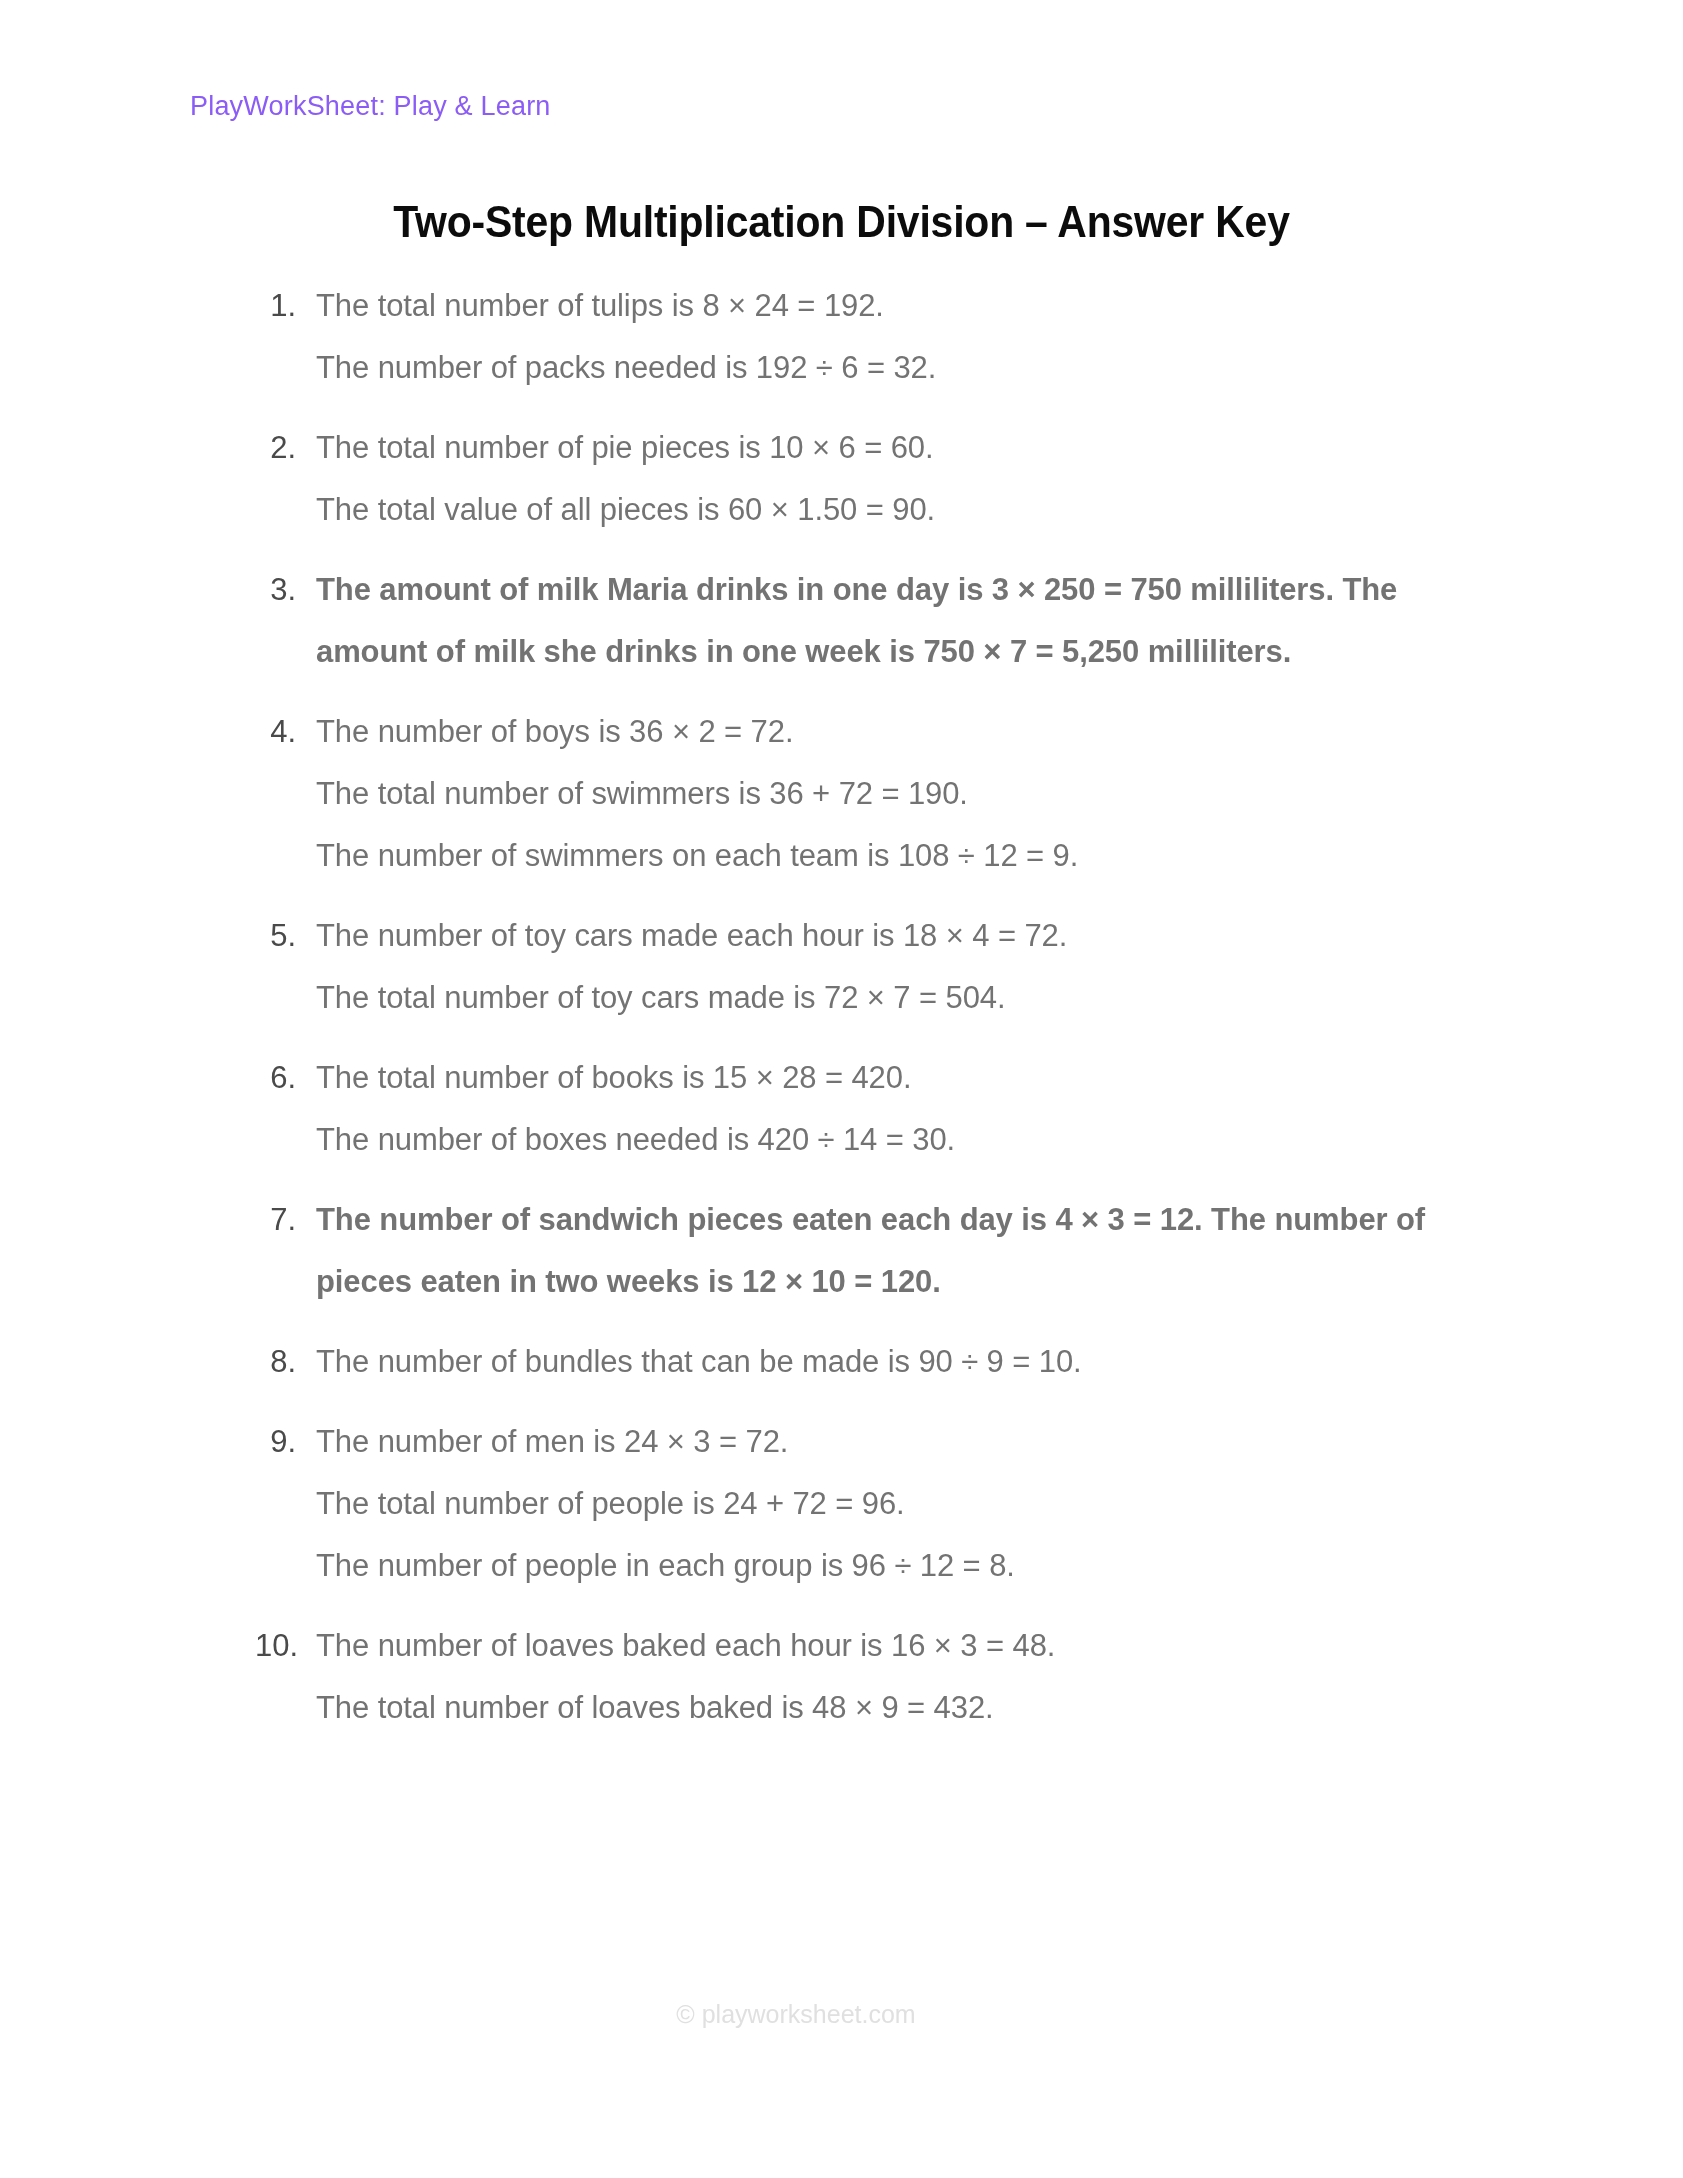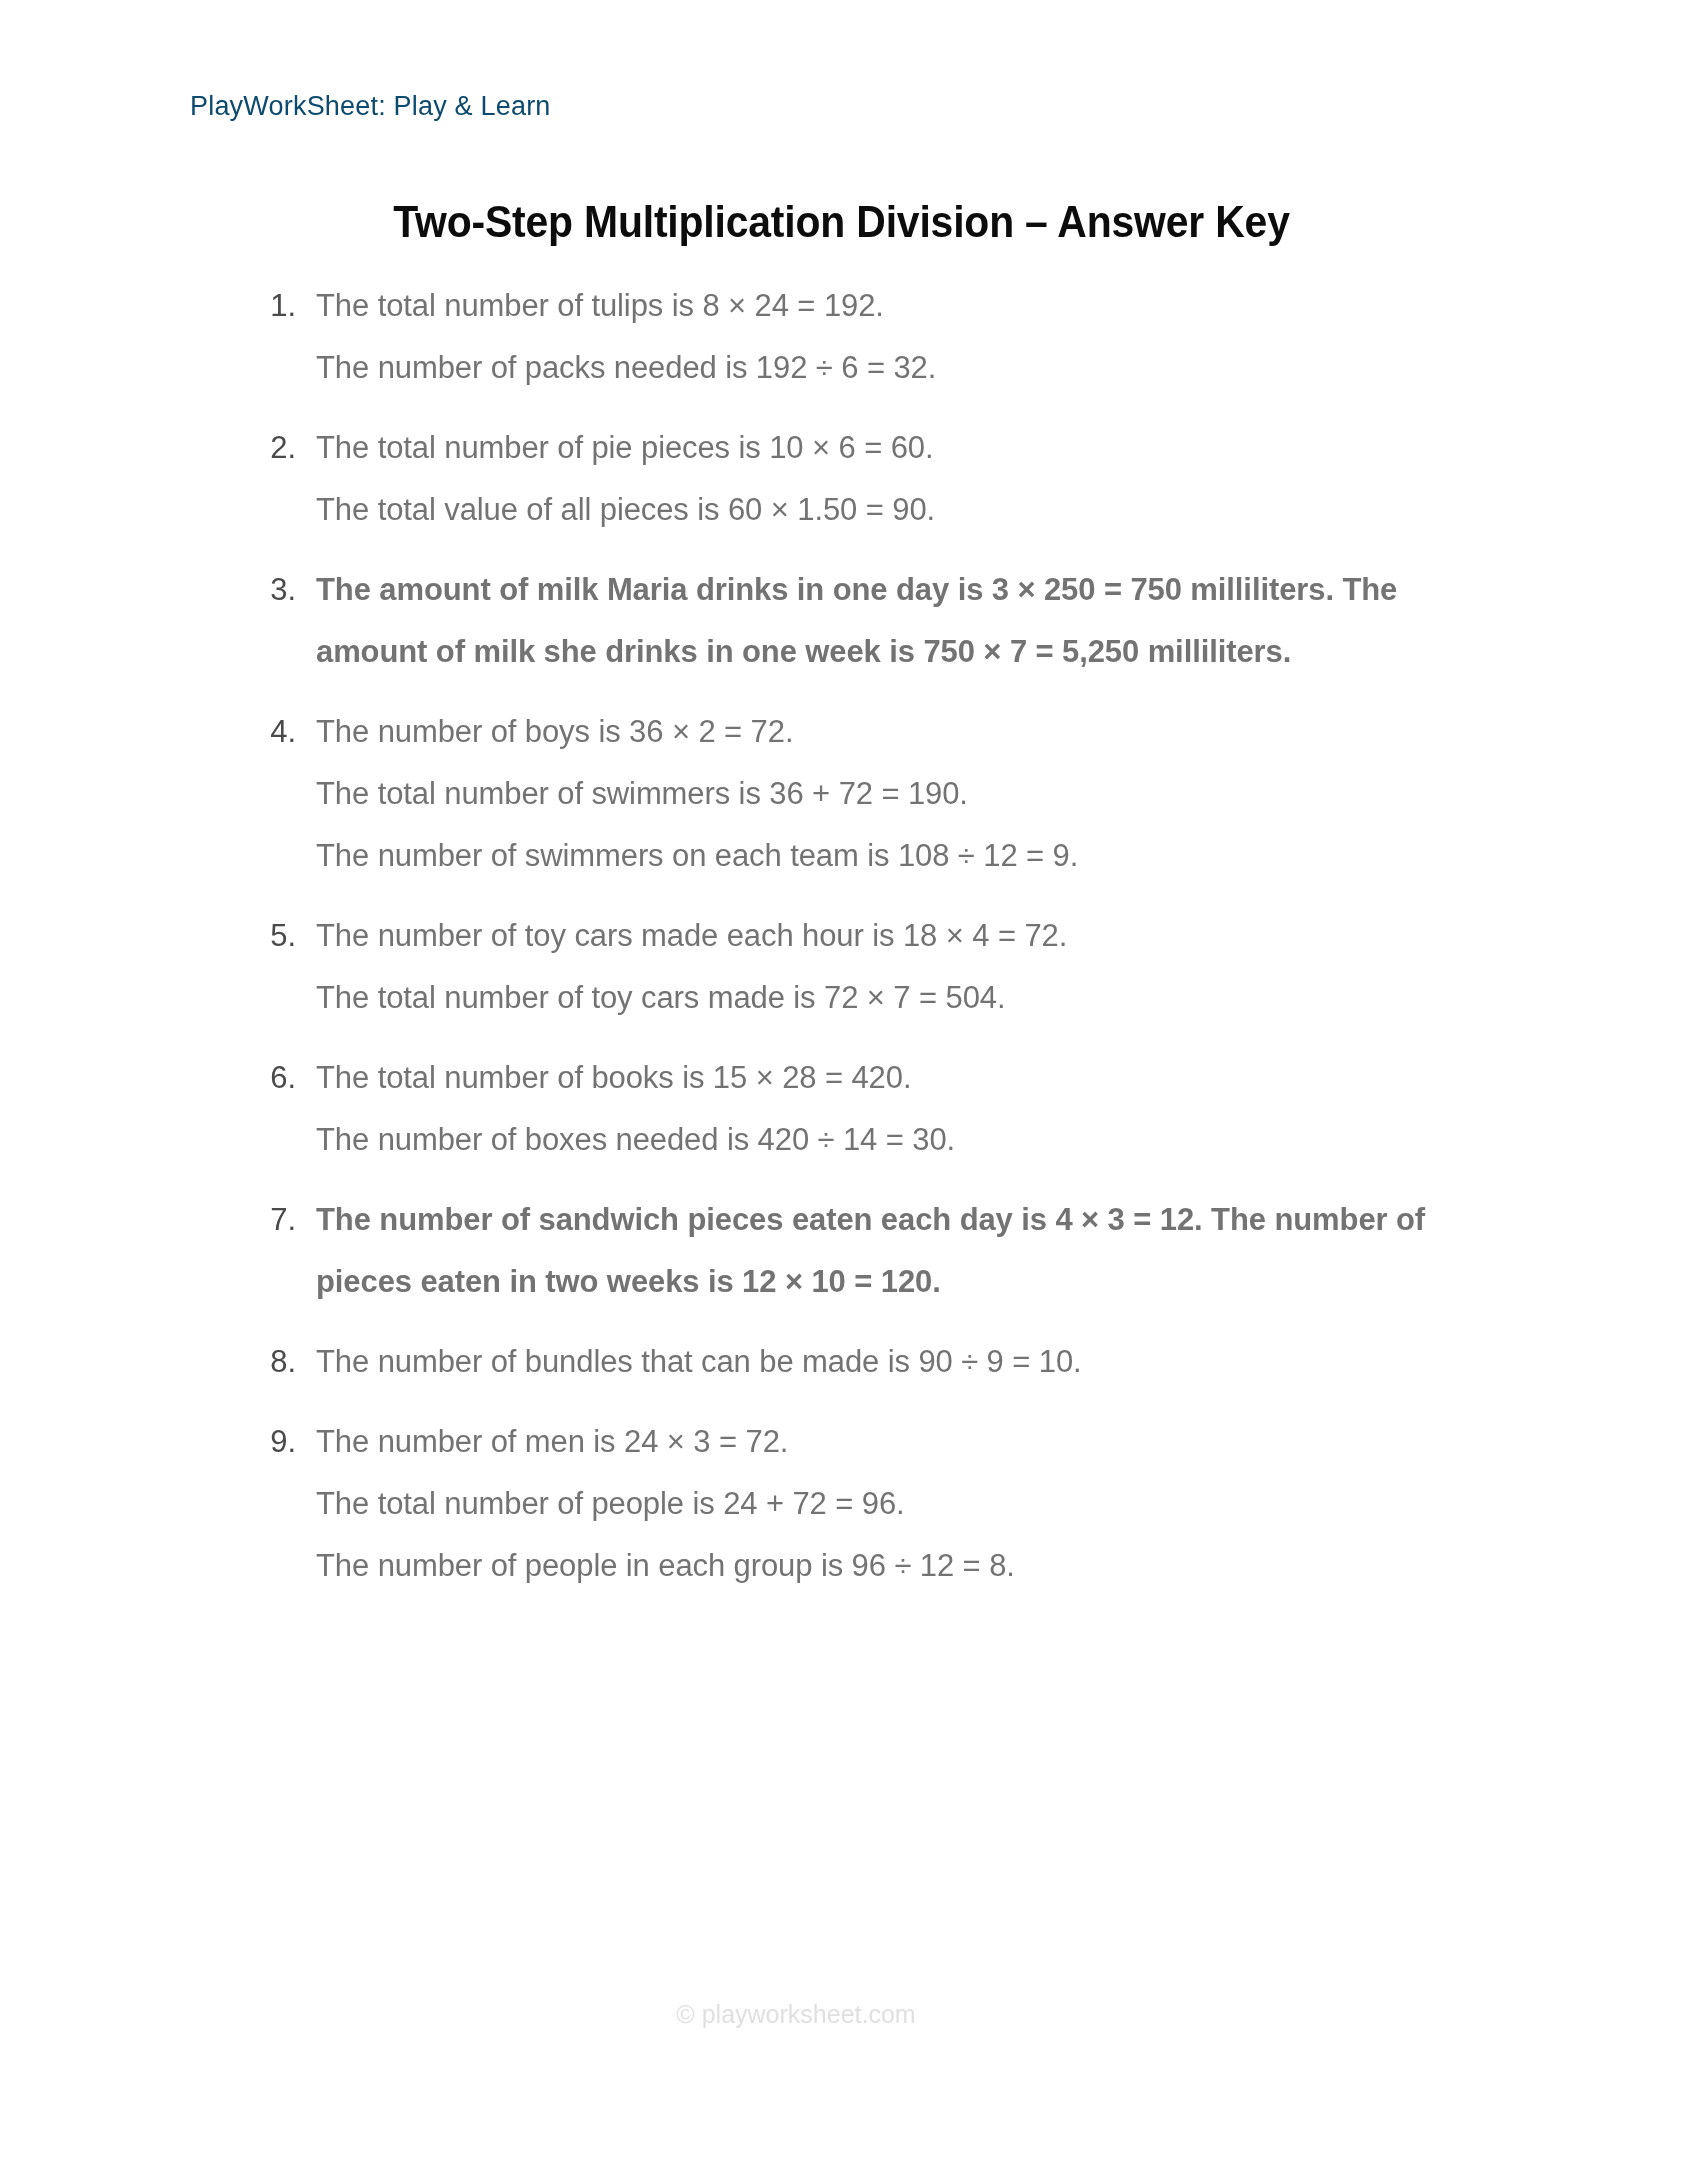--- a/index.html
+++ b/index.html
@@ -23,21 +23,21 @@
     background: #ffffff;
     box-sizing: border-box;
   }
 
   
   .brand-header {
     position: absolute;
     left: 190px;
     top: 91px;
     font-size: 27px;
-    color: #0c4a6e;
+    color: #8b5cf6;
     letter-spacing: 0.2px;
     white-space: nowrap;
     font-weight: 400;
     text-align: center;
   }
 
   
   .worksheet-title {
     position: absolute;
     left: 0;
@@ -179,18 +179,25 @@
         </div>
       </li>
       <li class="answer-item">
         <div class="answer-number">9.</div>
         <div class="answer-body">
           <div class="answer-line">The number of men is 24 × 3 = 72.</div>
           <div class="answer-line">The total number of people is 24 + 72 = 96.</div>
           <div class="answer-line">The number of people in each group is 96 ÷ 12 = 8.</div>
         </div>
       </li>
+      <li class="answer-item">
+        <div class="answer-number">10.</div>
+        <div class="answer-body">
+          <div class="answer-line">The number of loaves baked each hour is 16 × 3 = 48.</div>
+          <div class="answer-line">The total number of loaves baked is 48 × 9 = 432.</div>
+        </div>
+      </li>
     </ol>
 
   <div class="footer-credit">© playworksheet.com</div>
 
 </div>
 
 
 </body></html>

